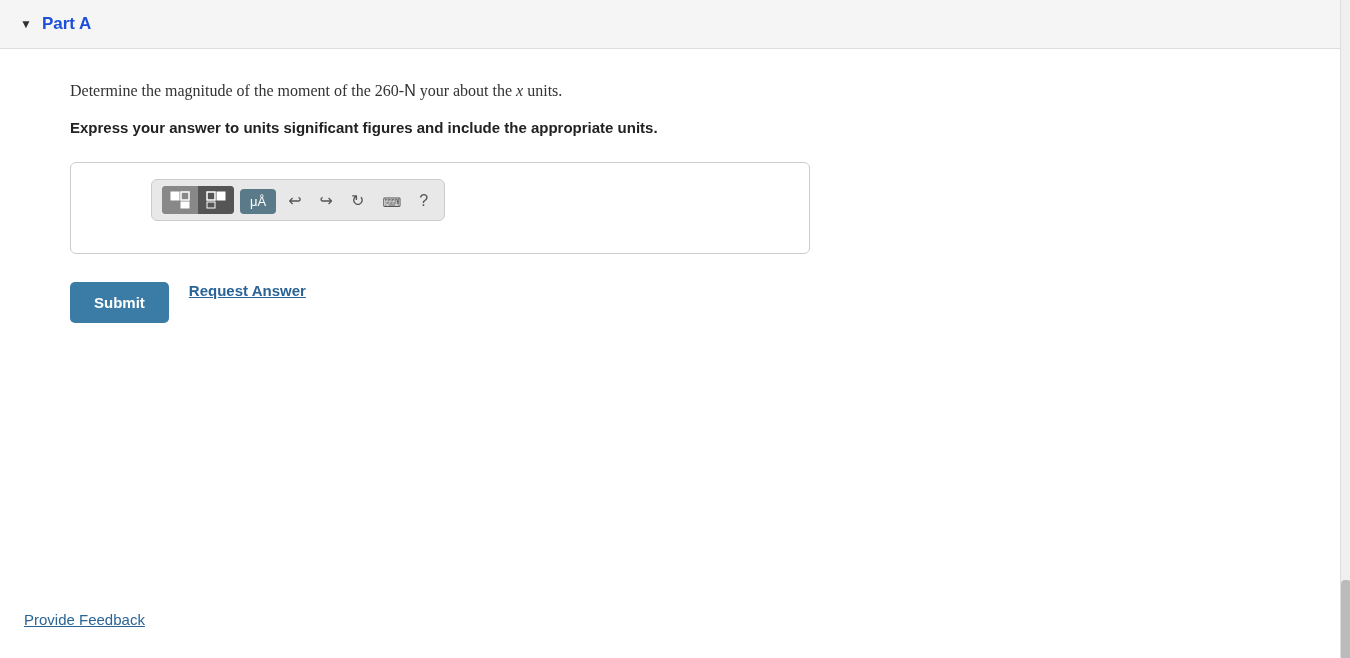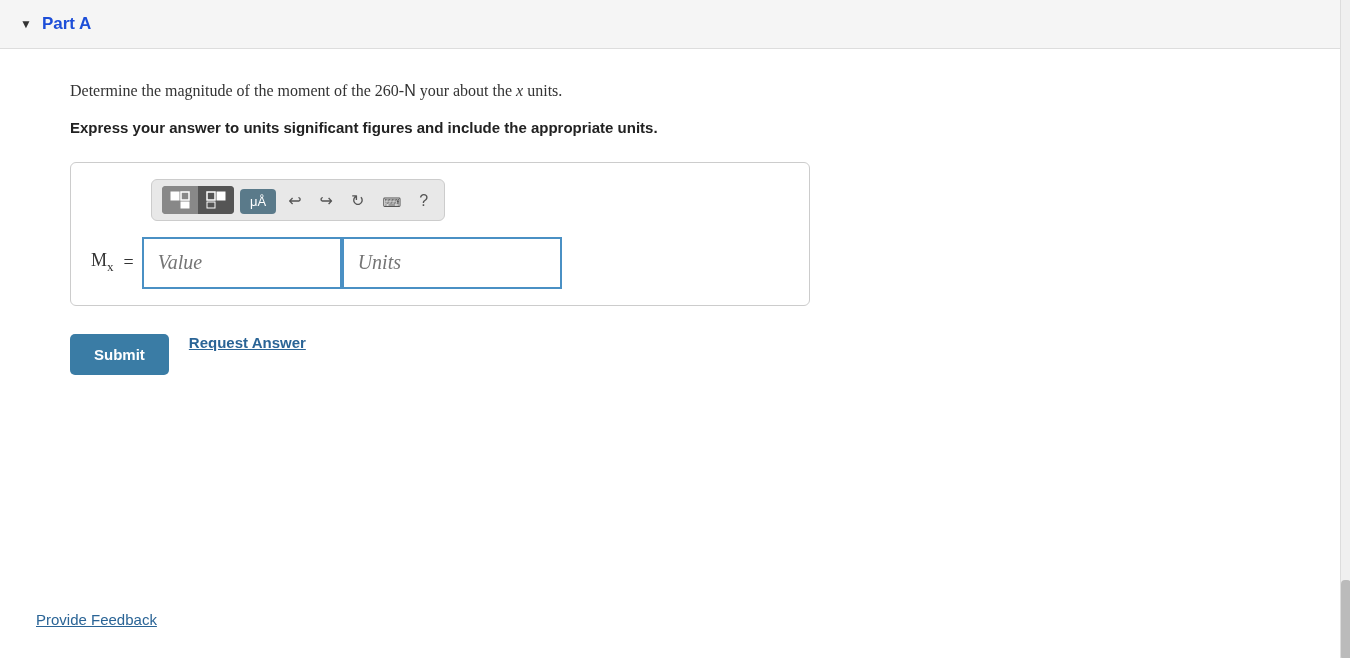--- a/index.html
+++ b/index.html
@@ -203,21 +203,21 @@
       text-decoration: underline;
       cursor: pointer;
       background: none;
       border: none;
       padding: 0;
     }
 
     .provide-feedback {
       position: absolute;
       bottom: 20px;
-      left: 16px;
+      left: 4px;
       padding: 10px 20px;
       color: #2a6496;
       font-family: Arial, sans-serif;
       font-size: 15px;
       text-decoration: underline;
       cursor: pointer;
       background: none;
       border: none;
     }
 
@@ -283,28 +283,20 @@
       <button class="toolbar-btn-mu">μÅ</button>
 
       <button class="toolbar-icon-btn" title="Undo">↩</button>
       <button class="toolbar-icon-btn" title="Redo">↪</button>
       <button class="toolbar-icon-btn" title="Reset">↻</button>
       <button class="toolbar-icon-btn" title="Keyboard" style="font-size: 13px;">⌨</button>
       <button class="toolbar-icon-btn" title="Help">?</button>
     </div>
 
     
-    <div class="input-row">
-      <span class="mx-label">
-        <span>M</span><sub>x</sub>
-      </span>
-      <span class="equals">=</span>
-      <input class="value-input" type="text" placeholder="Value" style="">
-      <input class="units-input" type="text" placeholder="Units" style="">
-    </div>
 
   </div>
 
   
   <div class="action-row">
     <button class="submit-btn">Submit</button>
     <a class="request-answer-link" href="#">Request Answer</a>
   </div>
 
 </div>

